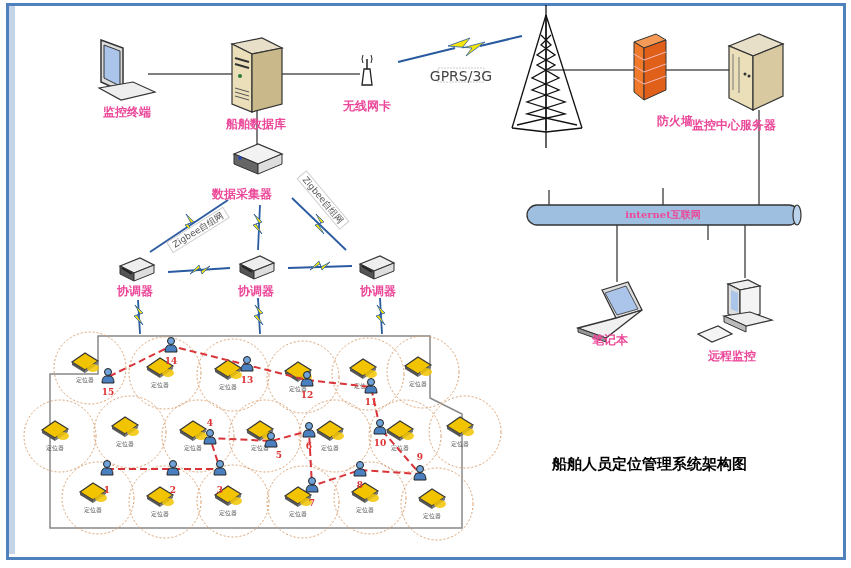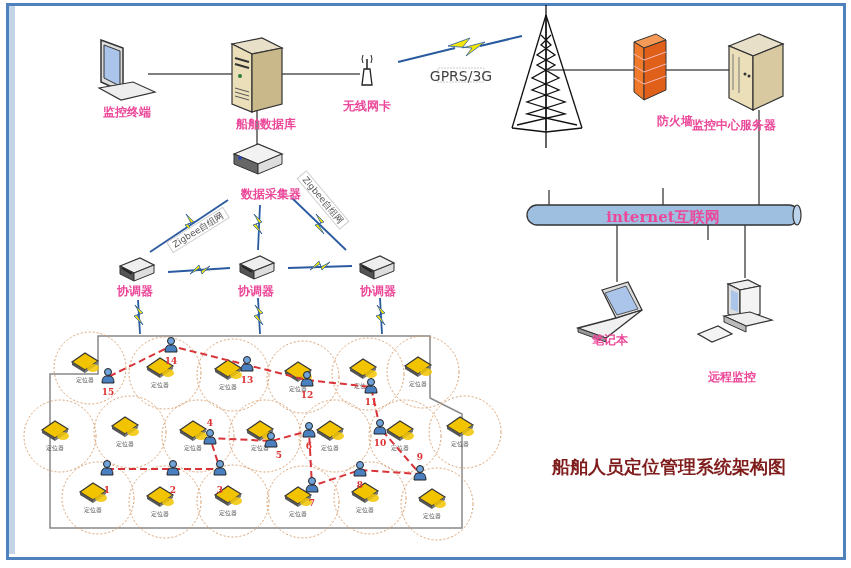--- a/index.html
+++ b/index.html
@@ -1,21 +1,21 @@
 <!DOCTYPE html>
 <html><head>
 <meta charset="utf-8">
 <style>
   html,body{margin:0;padding:0;background:#fff;}
   body{width:851px;height:568px;position:relative;overflow:hidden;font-family:"DejaVu Serif",serif;}
   .frame{position:absolute;left:6px;top:3px;width:834px;height:551px;border:3px solid #4f81bd;box-sizing:content-box;}
   .band{position:absolute;left:9px;top:6px;width:6px;height:548px;background:#c5d3e6;}
   .stage{position:absolute;left:0;top:0;width:851px;height:568px;}
   .lbl{position:absolute;font-weight:bold;font-size:12px;color:#ec4899;white-space:nowrap;transform:translateX(-50%);}
-  .title{position:absolute;left:552px;top:455px;font-size:18px;font-weight:bold;color:#7f1d1d;white-space:nowrap;}
+  .title{position:absolute;left:552px;top:455px;font-size:15px;font-weight:bold;color:#000000;white-space:nowrap;}
   .loc-lbl{font-size:6px;fill:#444;}
   .num{font-size:9px;font-weight:bold;fill:#d33;font-family:"DejaVu Serif",serif;}
   .tag{font-size:9px;fill:#555;font-family:"DejaVu Sans",sans-serif;}
 </style>
 </head>
 <body>
 
 <div class="frame"></div>
 <div class="band"></div>
 
@@ -259,25 +259,25 @@
         <text x="371" y="405" text-anchor="middle" class="num">11</text>
         <text x="307" y="398" text-anchor="middle" class="num">12</text>
         <text x="247" y="383" text-anchor="middle" class="num">13</text>
         <text x="171" y="364" text-anchor="middle" class="num">14</text>
         <text x="108" y="395" text-anchor="middle" class="num">15</text>
       </g>
   </g>
 </svg>
 
 <div class="lbl" style="left:127px;top:104px;">监控终端</div>
-<div class="lbl" style="left:256px;top:116px;margin-left:10px;">船舶数据库</div>
+<div class="lbl" style="left:256px;top:116px;">船舶数据库</div>
 <div class="lbl" style="left:367px;top:98px;">无线网卡</div>
 <div class="lbl" style="left:461px;top:68px;font-weight:normal;font-size:14px;color:#444;font-family:'DejaVu Sans',sans-serif;">GPRS/3G</div>
 <div class="lbl" style="left:651px;top:113px;padding-left:48px;">防火墙</div>
 <div class="lbl" style="left:734px;top:117px;">监控中心服务器</div>
-<div class="lbl" style="left:271px;top:186px;text-align:center;">数据采集器</div>
+<div class="lbl" style="left:242px;top:186px;text-align:center;">数据采集器</div>
 <div class="lbl" style="left:135px;top:283px;">协调器</div>
 <div class="lbl" style="left:256px;top:283px;">协调器</div>
 <div class="lbl" style="left:378px;top:283px;">协调器</div>
-<div class="lbl" style="left:663px;top:208px;font-size:15px;">internet互联网</div>
+<div class="lbl" style="left:663px;top:208px;font-size:10px;">internet互联网</div>
 <div class="lbl" style="left:610px;top:332px;">笔记本</div>
-<div class="lbl" style="left:732px;top:369px;">远程监控</div>
+<div class="lbl" style="left:732px;top:348px;">远程监控</div>
 <div class="title">船舶人员定位管理系统架构图</div>
 
 </body></html>

